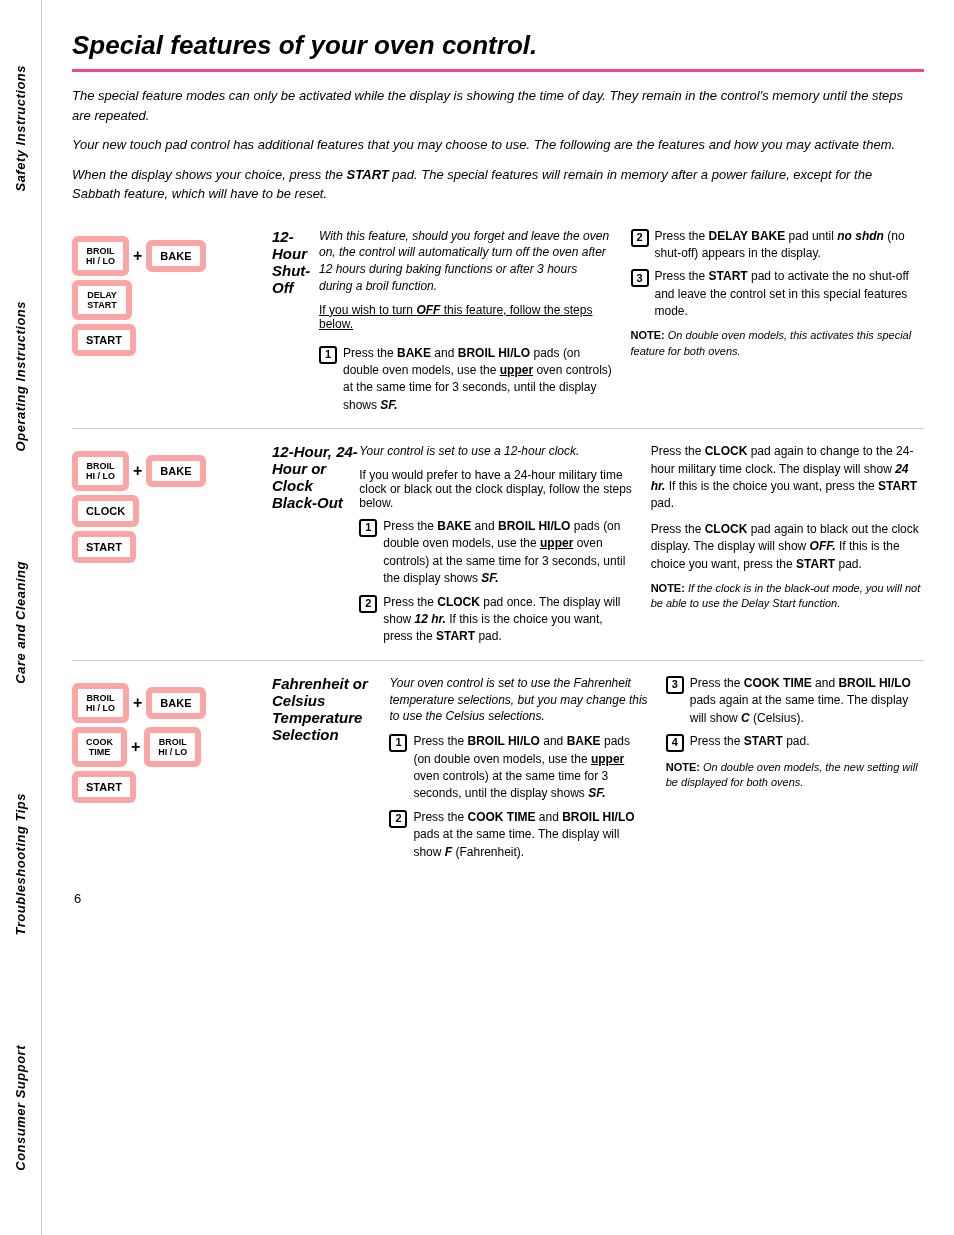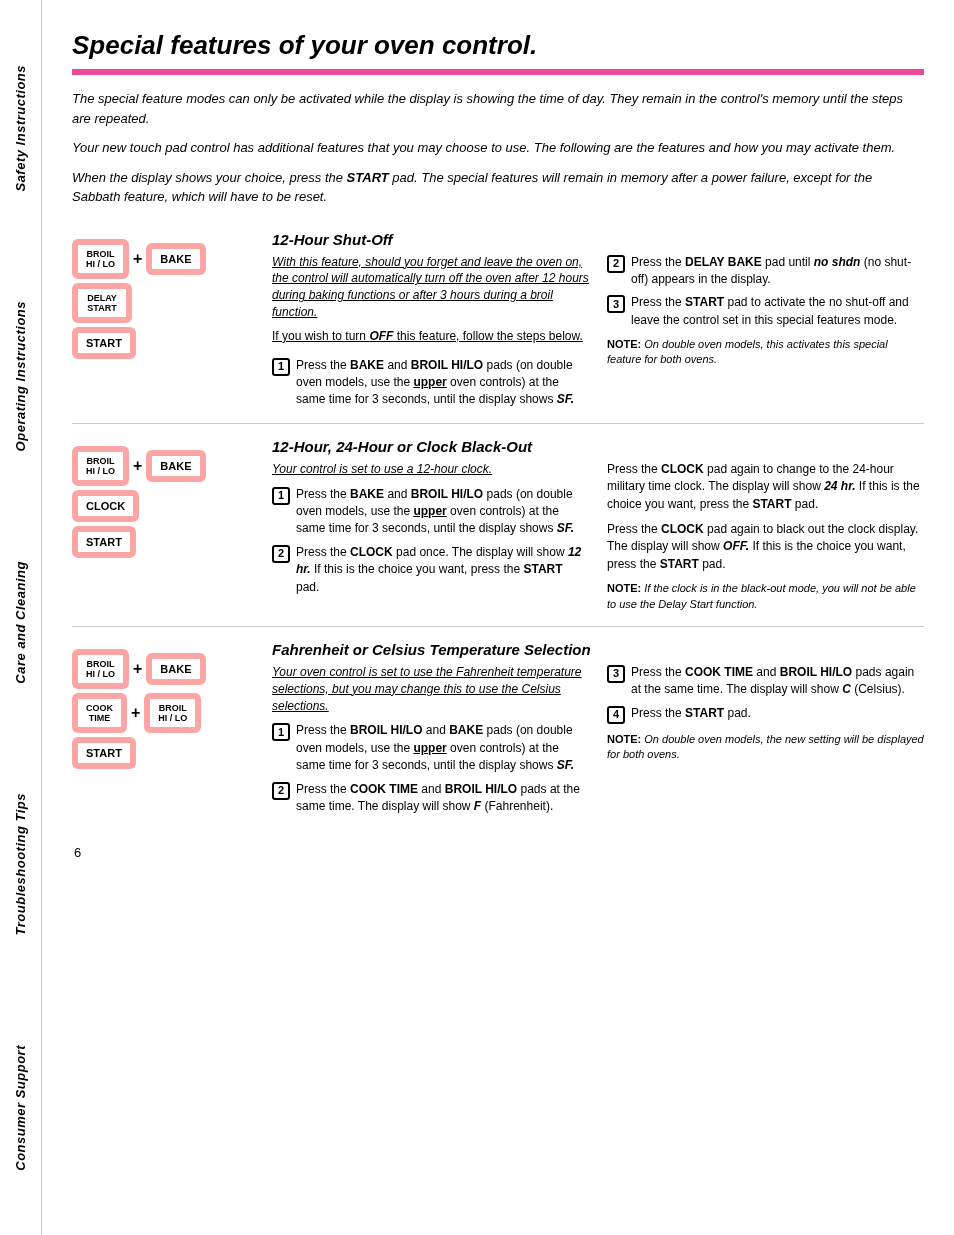--- a/index.html
+++ b/index.html
@@ -44,21 +44,21 @@
       padding: 30px 30px 20px 30px;
       display: flex;
       flex-direction: column;
     }
 
     
     .page-title {
       font-size: 26px;
       font-weight: bold;
       font-style: italic;
-      border-bottom: 6px solid #ec4899;
+      border-bottom: 3px solid #ec4899;
       padding-bottom: 8px;
       margin-bottom: 14px;
     }
 
     .intro-text {
       font-style: italic;
       font-size: 13px;
       margin-bottom: 10px;
       line-height: 1.5;
     }
@@ -77,21 +77,21 @@
       min-width: 200px;
       display: flex;
       flex-direction: column;
       align-items: flex-start;
       padding-right: 10px;
     }
 
     .section-right {
       flex: 1;
       display: flex;
-      flex-direction: column;
+      flex-direction: row;
     }
 
     .section-content {
       display: flex;
       flex-direction: row;
       gap: 18px;
     }
 
     .section-col {
       flex: 1;
@@ -143,21 +143,20 @@
       font-weight: bold;
       font-style: italic;
       margin-bottom: 6px;
     }
 
     .section-intro {
       font-style: italic;
       font-size: 12px;
       margin-bottom: 8px;
       line-height: 1.4;
-      text-decoration: underline;
     }
 
     
     .steps {
       display: flex;
       flex-direction: column;
       gap: 6px;
     }
 
     .step {
@@ -292,20 +291,21 @@
         <div class="keypad-row">
           <div class="key key-wide">START</div>
         </div>
       </div>
     </div>
     <div class="section-right">
       <div class="section-heading">12-Hour, 24-Hour or Clock Black-Out</div>
       <div class="section-content">
         <div class="section-col">
           <p class="section-intro">Your control is set to use a 12-hour clock.</p>
+          <p style="font-size:12px; margin-bottom:8px;">If you would prefer to have a 24-hour military time clock or black out the clock display, follow the steps below.</p>
           <div class="steps">
             <div class="step">
               <div class="step-num">1</div>
               <div class="step-text">Press the <strong>BAKE</strong> and <strong>BROIL HI/LO</strong> pads (on double oven models, use the <u><strong>upper</strong></u> oven controls) at the same time for 3 seconds, until the display shows <strong><em>SF.</em></strong></div>
             </div>
             <div class="step">
               <div class="step-num">2</div>
               <div class="step-text">Press the <strong>CLOCK</strong> pad once. The display will show <strong><em>12 hr.</em></strong> If this is the choice you want, press the <strong>START</strong> pad.</div>
             </div>
           </div>

